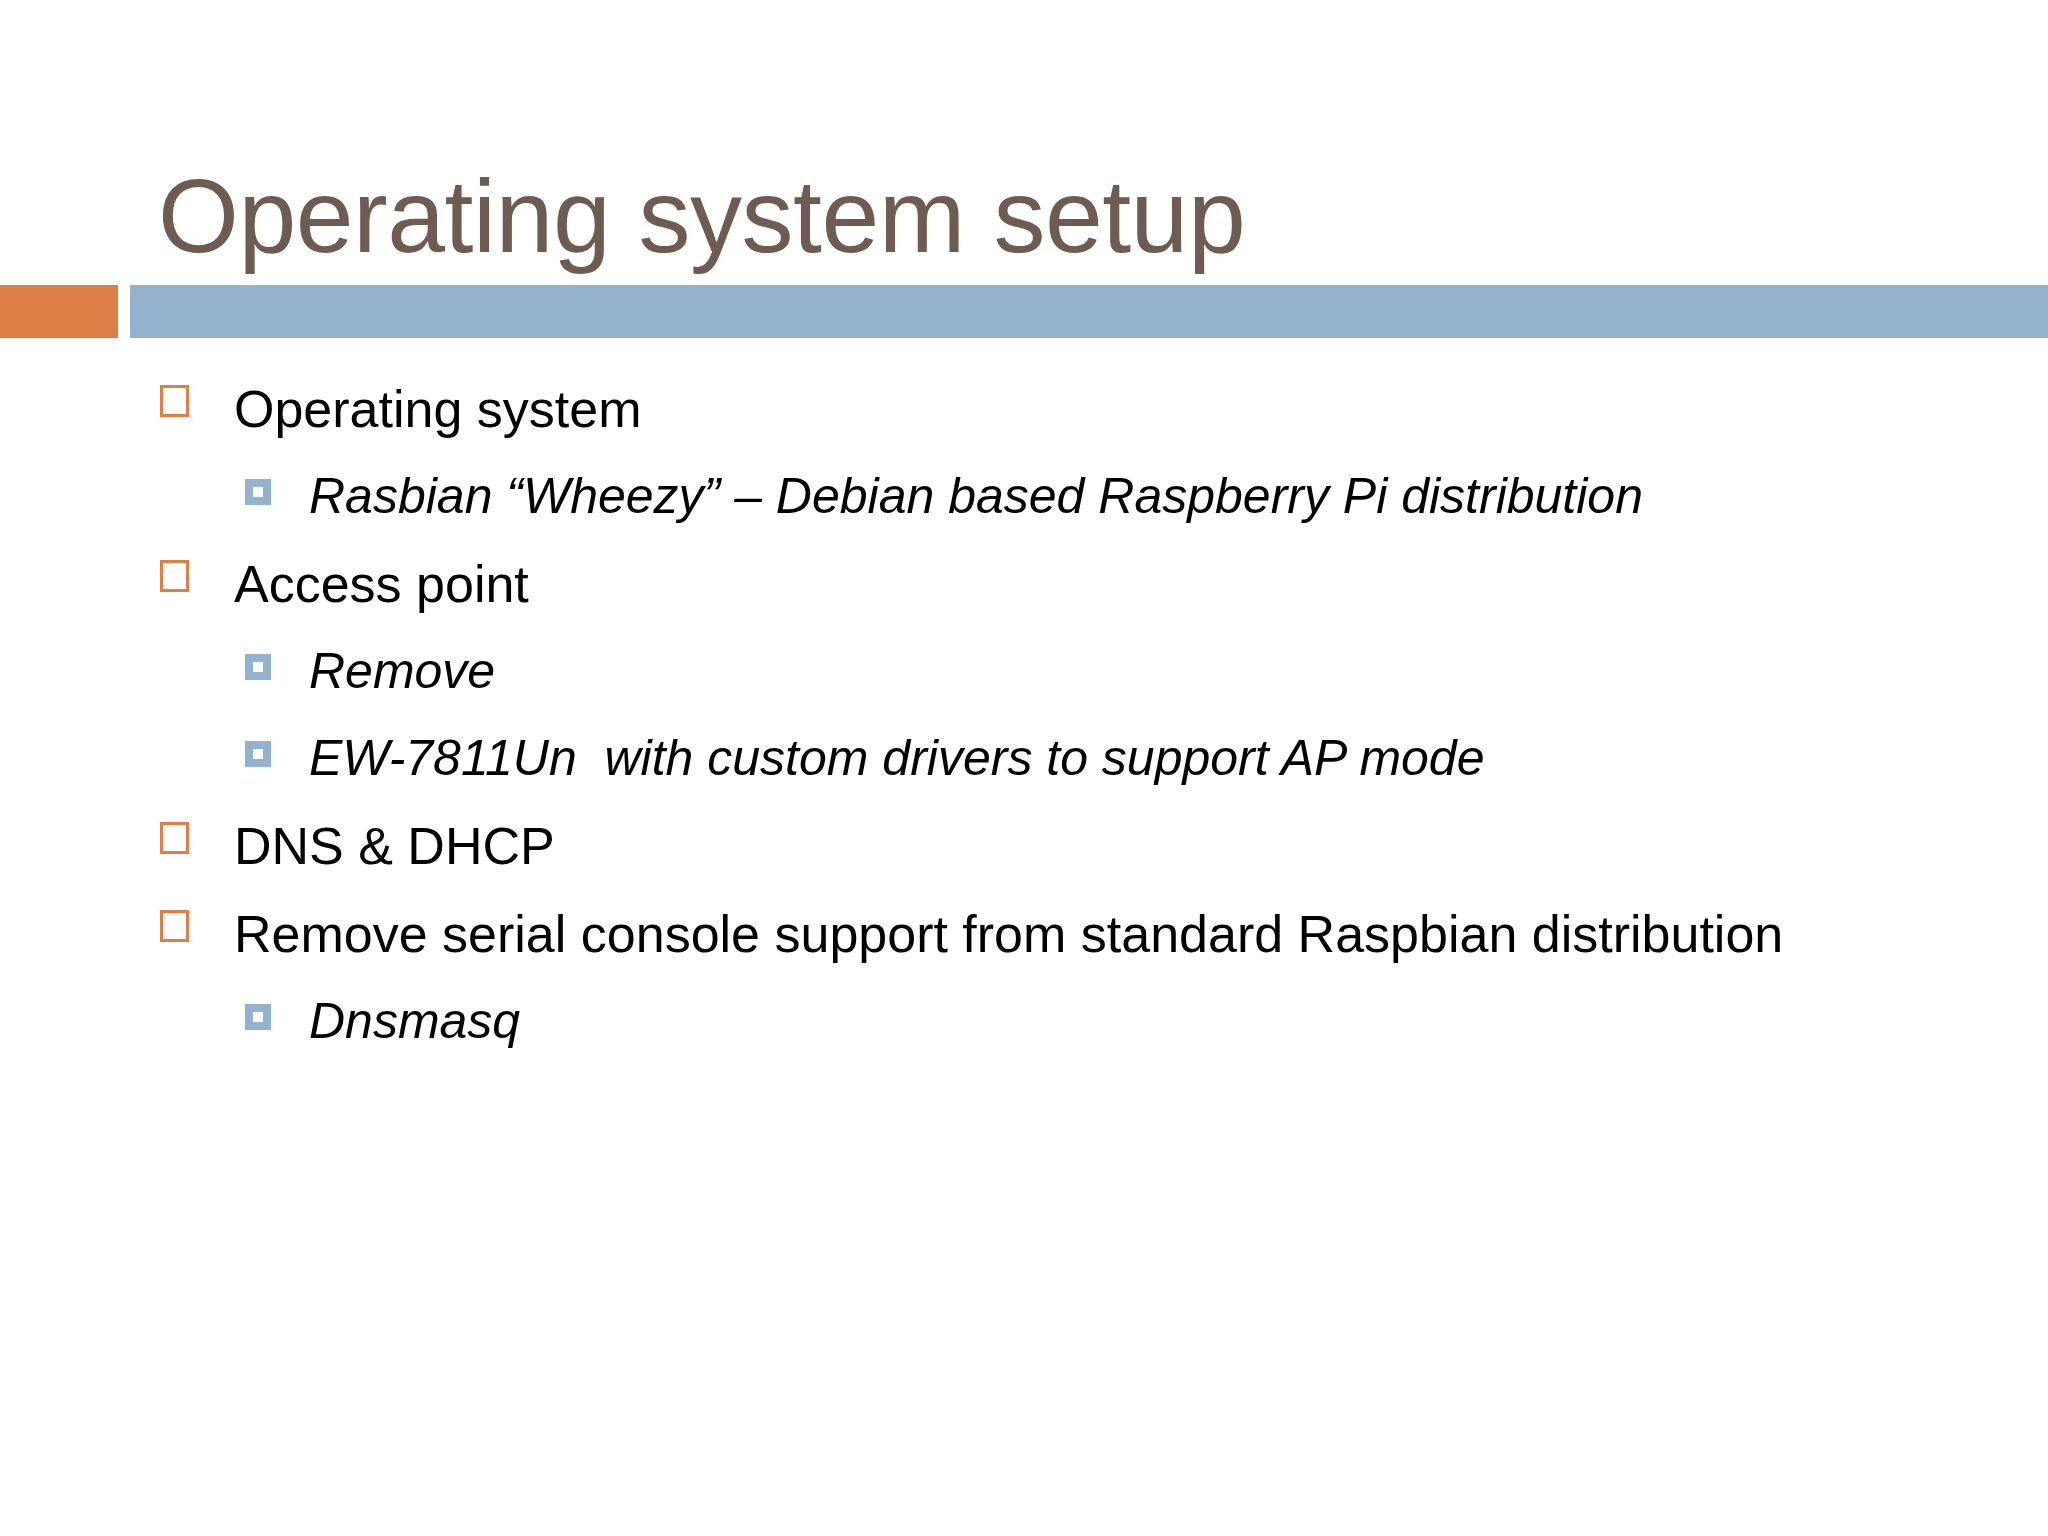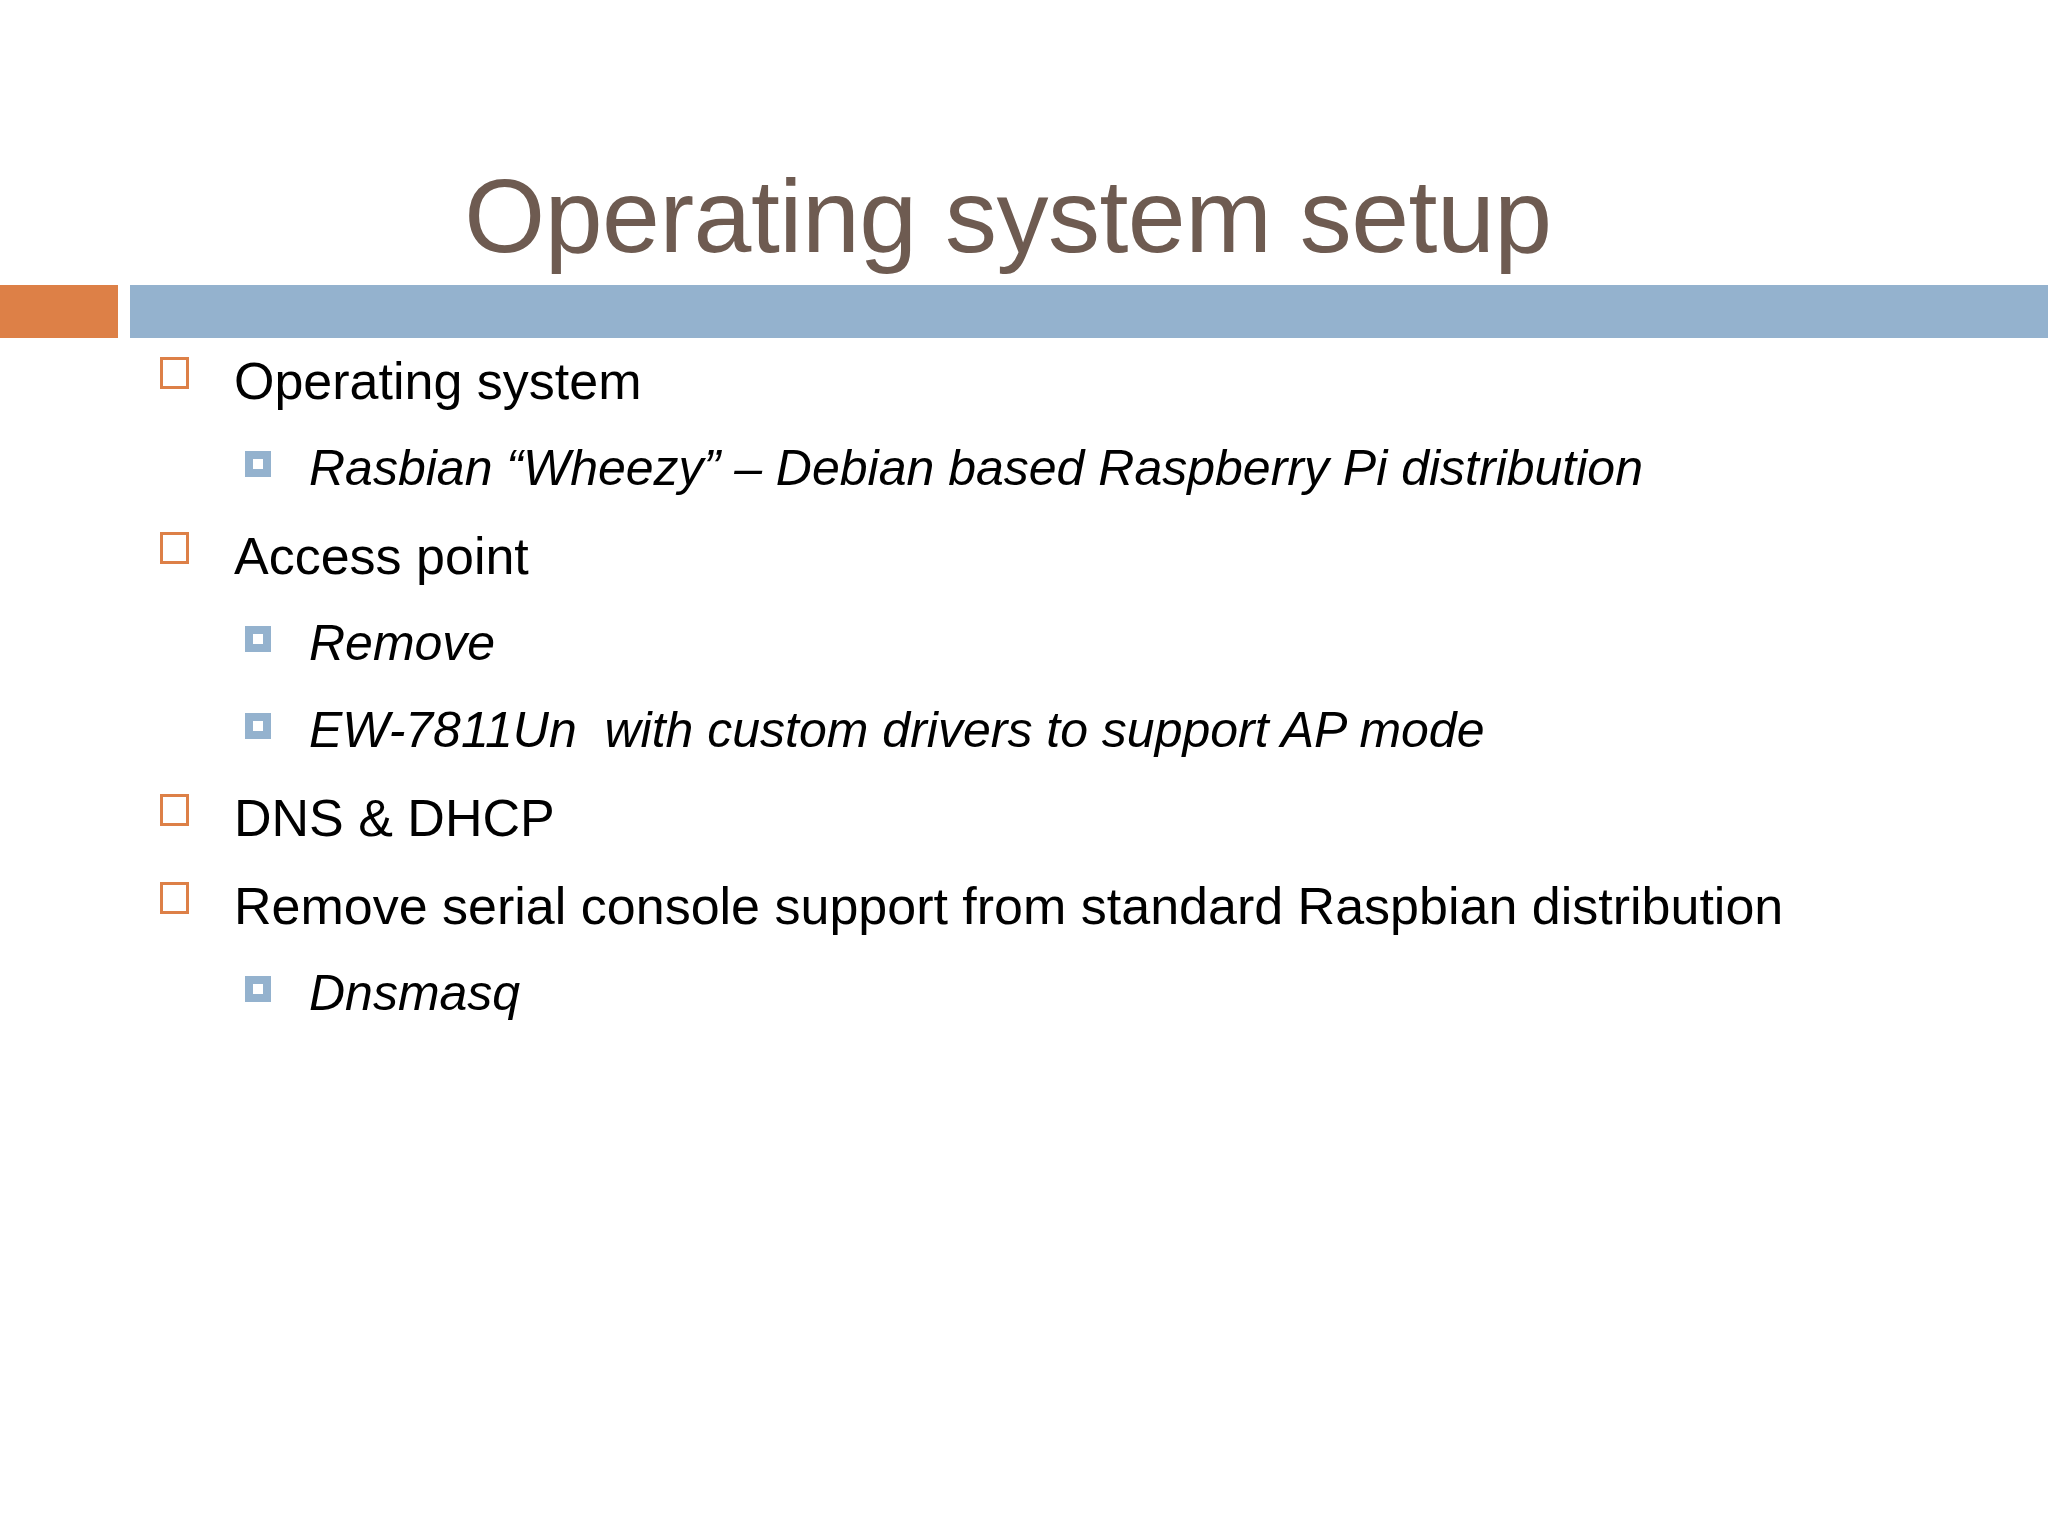--- a/index.html
+++ b/index.html
@@ -12,21 +12,20 @@
     height: 1536px;
     overflow: hidden;
     font-family: "Liberation Sans", sans-serif;
     -webkit-font-smoothing: antialiased;
   }
   .slide {
     position: relative;
     width: 2048px;
     height: 1536px;
     background: #ffffff;
-    text-align: center;
   }
 
   
   .slide-title {
     position: absolute;
     left: 158px;
     top: 88px;
     width: 1700px;
     font-size: 104px;
     line-height: 116px;
@@ -58,21 +57,21 @@
     top: 0;
     width: 1918px;
     height: 53px;
     background: #94B2CE;
   }
 
   
   .body-list {
     position: absolute;
     left: 0;
-    top: 352px;
+    top: 380px;
     width: 1736px;
   }
   .bullet-row {
     position: relative;
     display: flex;
     align-items: baseline;
     box-sizing: border-box;
   }
   .bullet-row.level-1 {
     padding-left: 160px;

